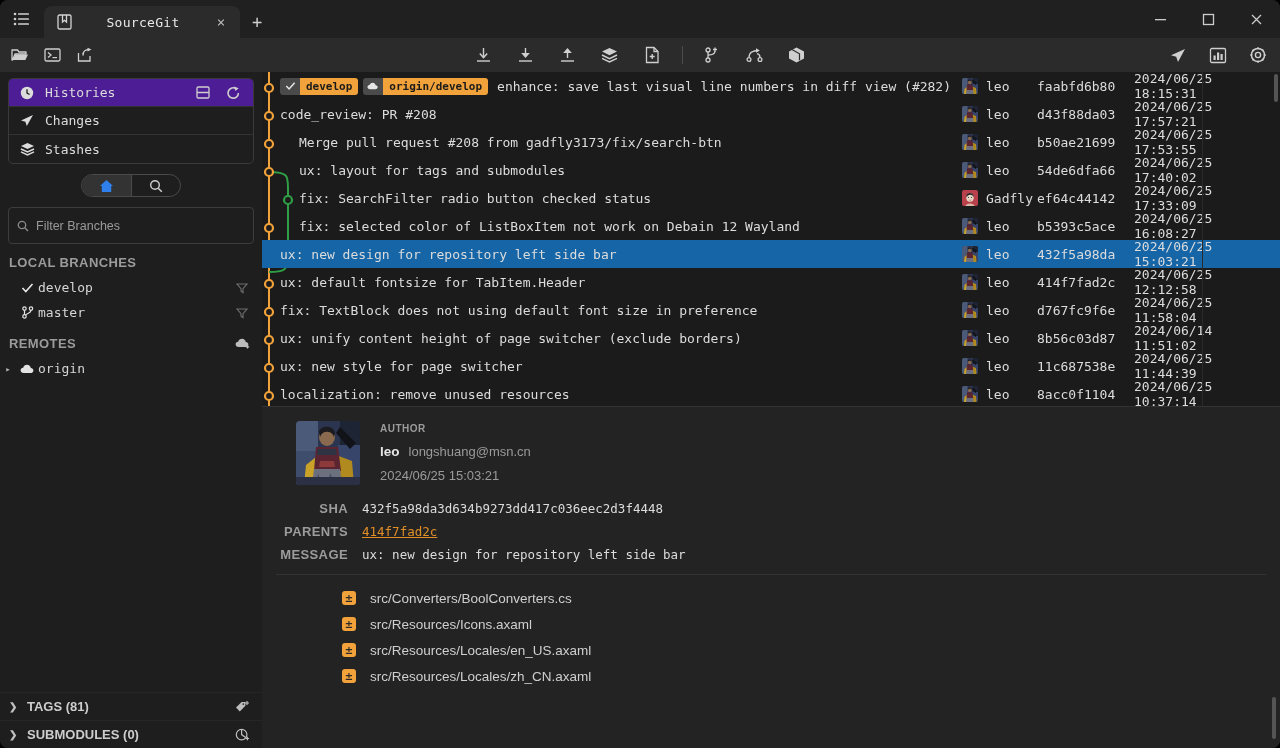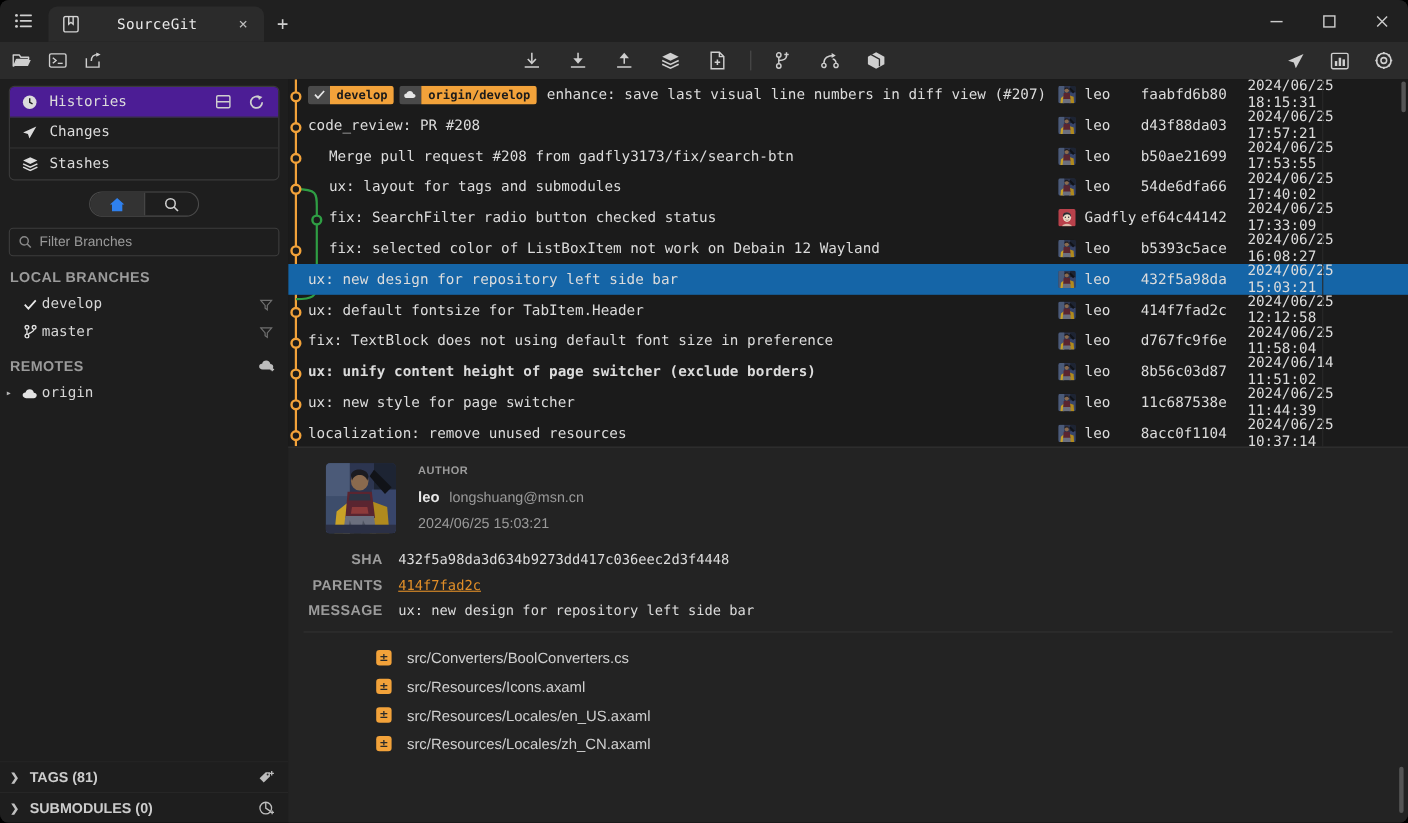--- a/index.html
+++ b/index.html
@@ -98,21 +98,21 @@
     border: 1px solid #4a4a4a; border-radius: 12px;
     display: flex; overflow: hidden;
   }
   .switcher > div {
     flex: 1; display: flex; align-items: center; justify-content: center;
   }
   .switcher .sw-left { background: #333333; border-radius: 12px 0 0 12px; color: #2f80ed; }
   .switcher .sw-right { color: #cfcfcf; border-left: 1px solid #4a4a4a; }
 
   .filterbox {
-    margin: 10px 8px 0 8px; height: 26px;
+    margin: 10px 8px 0 8px; height: 37px;
     border: 1px solid #3d3d3d; border-radius: 4px;
     display: flex; align-items: center; padding: 0 8px; gap: 7px;
     color: #8a8a8a;
   }
   .filterbox input {
     flex: 1; background: transparent; border: none; outline: none;
     color: #cdcdcd; font-family: "Liberation Sans", sans-serif; font-size: 12.5px;
   }
   .filterbox input::placeholder { color: #9a9a9a; }
 
@@ -593,21 +593,21 @@
                 <span class="d-txt">develop</span>
               </span>
               <span class="deco">
                 <span class="d-ico">
                   <svg width="12" height="10" viewBox="0 0 15 12">
                     <path d="M3.8 10 C1.7 10 0.6 8.6 0.6 7.2 C0.6 5.8 1.8 4.7 3.2 4.8 C3.6 2.9 5.2 1.8 7 1.8 C9 1.8 10.6 3.2 10.8 5 C12.2 5.1 13.4 6 13.4 7.4 C13.4 8.8 12.3 10 10.6 10 Z" fill="#e6e6e6"></path>
                   </svg>
                 </span>
                 <span class="d-txt">origin/develop</span>
               </span>
-              <span style="margin-left: 4px;">enhance: save last visual line numbers in diff view (#207)</span>
+              <span style="margin-left: 4px;">enhance: save last visual line numbers in diff view (#282)</span>
             </div>
             <div class="c-author">
               <span class="avatar-sm">
                 <svg width="16" height="16" viewBox="0 0 64 64">
                   <rect width="64" height="64" fill="#2c3550"></rect>
                   <rect x="0" y="0" width="22" height="64" fill="#4b5a78"></rect>
                   <rect x="44" y="0" width="20" height="26" fill="#1d2433"></rect>
                   <rect x="42" y="24" width="22" height="40" fill="#38456a"></rect>
                   <path d="M10 44 L20 36 L22 64 L8 64 Z" fill="#c9a227"></path>
                   <path d="M40 34 L56 40 L58 64 L40 64 Z" fill="#b08a1e"></path>
@@ -814,21 +814,21 @@
                   <path d="M44 6 L60 22 L54 28 L40 12 Z" fill="#111318"></path>
                 </svg>
               </span>
               <span>leo</span>
             </div>
             <div class="c-sha" style="left: 775px;">d767fc9f6e</div>
             <div class="c-time" style="left: 872px;">2024/06/25 11:58:04</div>
           </div>
           <div class="crow">
             <div class="subject" style="left: 18px;">
-              <span style="margin-left: 0px; font-weight: bold;">ux: unify content height of page switcher (exclude borders)</span>
+              <span style="margin-left: 0px;">ux: unify content height of page switcher (exclude borders)</span>
             </div>
             <div class="c-author">
               <span class="avatar-sm">
                 <svg width="16" height="16" viewBox="0 0 64 64">
                   <rect width="64" height="64" fill="#2c3550"></rect>
                   <rect x="0" y="0" width="22" height="64" fill="#4b5a78"></rect>
                   <rect x="44" y="0" width="20" height="26" fill="#1d2433"></rect>
                   <rect x="42" y="24" width="22" height="40" fill="#38456a"></rect>
                   <path d="M10 44 L20 36 L22 64 L8 64 Z" fill="#c9a227"></path>
                   <path d="M40 34 L56 40 L58 64 L40 64 Z" fill="#b08a1e"></path>

